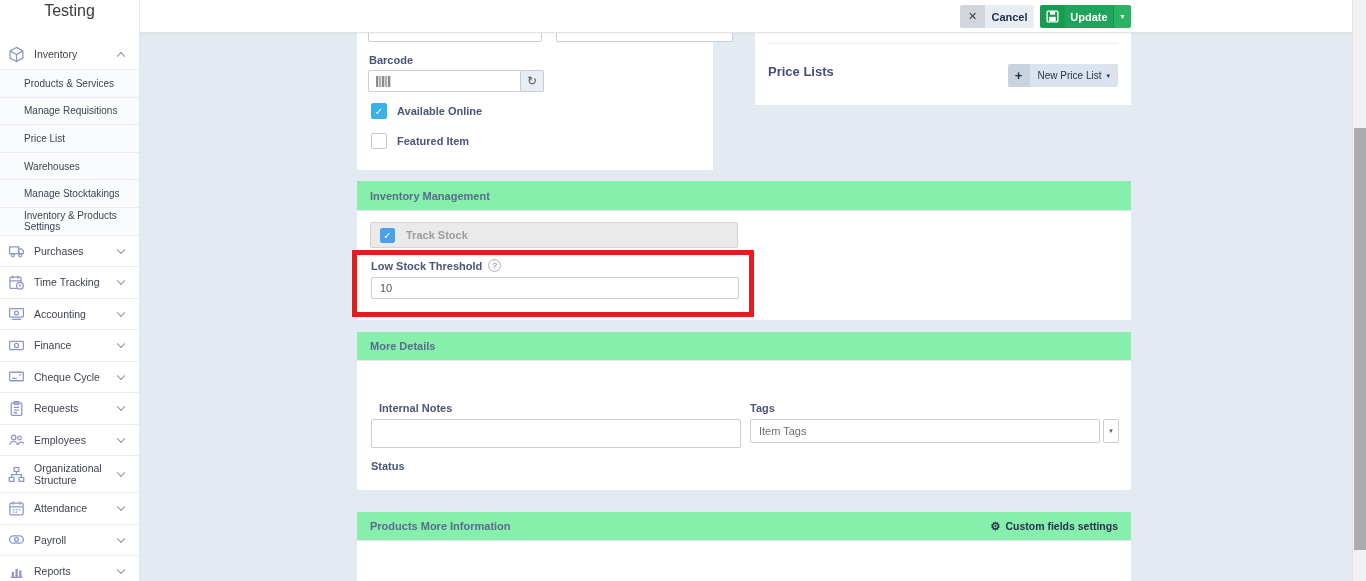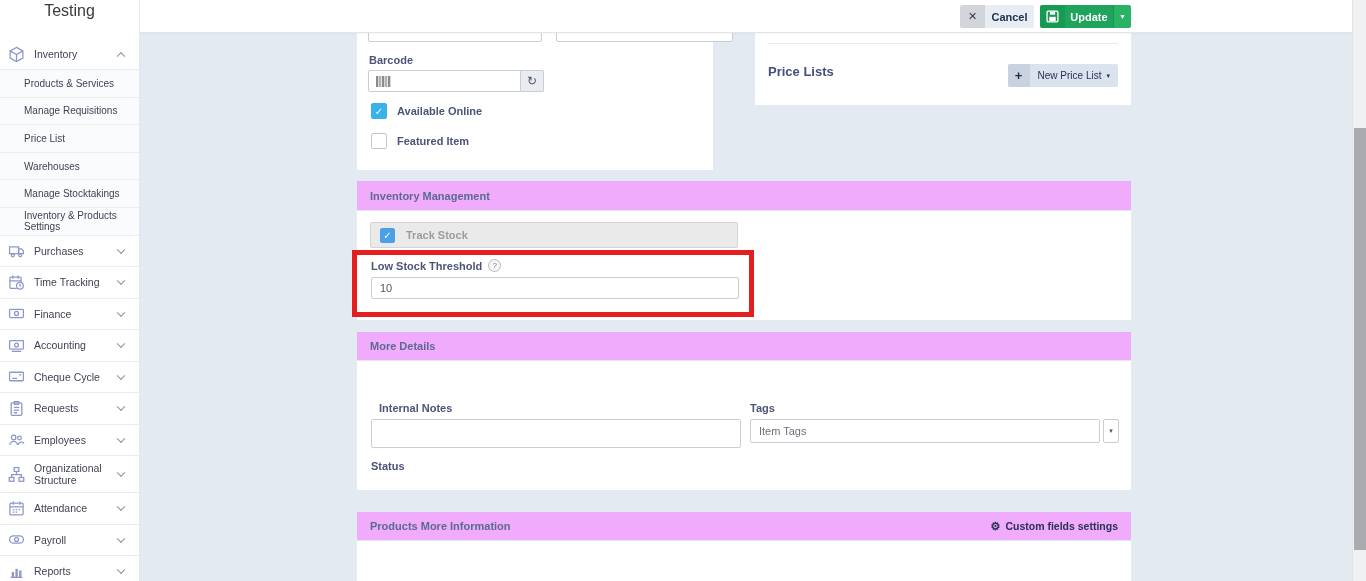--- a/index.html
+++ b/index.html
@@ -78,21 +78,21 @@
   .pl-divider { position:absolute; left:13px; right:13px; top:10px; border-top:1px solid #eaeaea; }
   .pl-title { position:absolute; left:13px; top:31px; font-size:13px; font-weight:bold; color:#44507a; }
   .btn-newpl { position:absolute; right:13px; top:31px; height:23px; display:flex;
                border-radius:2px; overflow:hidden; cursor:pointer; background:#dbe3ee; }
   .npl-plus { width:22px; background:#c8d2e0; color:#2c2c2c; font-size:13px; font-weight:bold;
               display:flex; align-items:center; justify-content:center; }
   .npl-label { display:flex; align-items:center; padding:0 8px; font-size:10px; color:#273352; }
   .npl-label .crt { font-size:7px; margin-left:5px; color:#273352; }
 
   .section { position:absolute; background:#fff; z-index:1; }
-  .sec-head { height:30px; background:#f0abfc; border-bottom:1px solid #e2e8ee;
+  .sec-head { height:30px; background:#86efac; border-bottom:1px solid #e2e8ee;
               display:flex; align-items:center; justify-content:space-between; padding:0 13px; }
   .sec-title { font-size:11px; font-weight:bold; color:#5a6b8e; }
   .sec-body { position:relative; background:#fff; }
 
   .sec-im { left:357px; top:181px; width:774px; height:139px; }
   .track-box { position:absolute; left:13px; top:11px; width:368px; height:26px;
                background:#eaeaea; border:1px solid #d4d4d4; border-radius:2px;
                display:flex; align-items:center; }
   .track-box .cbx { width:15px; height:15px; margin-left:9px; }
   .track-label { margin-left:11px; font-size:11px; color:#9c9c9c; font-weight:bold; }
@@ -188,36 +188,36 @@
             <circle cx="11.2" cy="11" r="3.2" fill="#fff"></circle>
             <path d="M11.2 9.5V11l1.2.8"></path>
           </svg>
         </span>
         <span class="nav-label">Time Tracking</span>
         <span class="chev down"></span>
       </div>
       <div class="nav-row">
         <span class="nav-ic">
           <svg viewBox="0 0 16 16" fill="none" stroke="#8f96c9" stroke-width="1.2">
-            <rect x="1.5" y="4.2" width="13" height="7.6" rx="0.8"></rect>
-            <circle cx="8" cy="8" r="1.9"></circle>
-          </svg>
-        </span>
-        <span class="nav-label">Finance</span>
-        <span class="chev down"></span>
-      </div>
-      <div class="nav-row">
-        <span class="nav-ic">
-          <svg viewBox="0 0 16 16" fill="none" stroke="#8f96c9" stroke-width="1.2">
             <rect x="1.5" y="3.5" width="13" height="8" rx="0.8"></rect>
             <circle cx="8" cy="7.5" r="1.8"></circle>
             <path d="M3.5 13.5h9"></path>
           </svg>
         </span>
         <span class="nav-label">Accounting</span>
+        <span class="chev down"></span>
+      </div>
+      <div class="nav-row">
+        <span class="nav-ic">
+          <svg viewBox="0 0 16 16" fill="none" stroke="#8f96c9" stroke-width="1.2">
+            <rect x="1.5" y="4.2" width="13" height="7.6" rx="0.8"></rect>
+            <circle cx="8" cy="8" r="1.9"></circle>
+          </svg>
+        </span>
+        <span class="nav-label">Finance</span>
         <span class="chev down"></span>
       </div>
       <div class="nav-row">
         <span class="nav-ic">
           <svg viewBox="0 0 16 16" fill="none" stroke="#8f96c9" stroke-width="1.2">
             <rect x="1.5" y="4" width="13" height="8" rx="0.8"></rect>
             <path d="M4 9.8h4.5M10.5 6.5h2"></path>
           </svg>
         </span>
         <span class="nav-label">Cheque Cycle</span>

